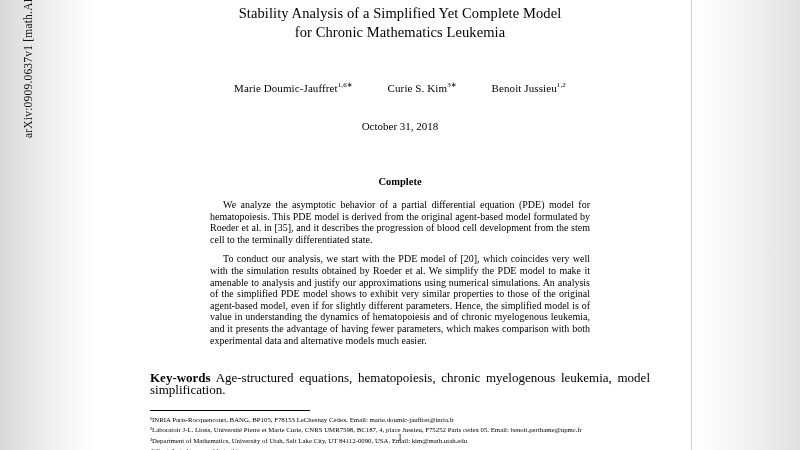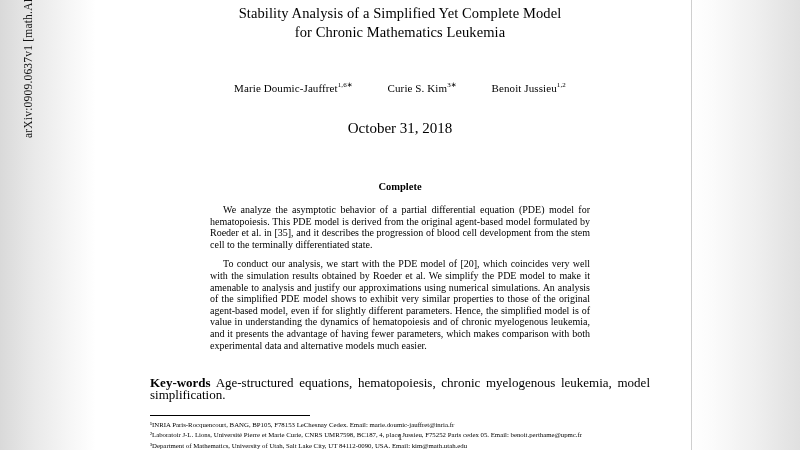--- a/index.html
+++ b/index.html
@@ -85,21 +85,21 @@
     margin: 0 16px;
   }
   sup {
     font-size: 7px;
     vertical-align: super;
     line-height: 0;
   }
 
   .date {
     text-align: center;
-    font-size: 15px;
+    font-size: 11px;
     margin-top: 26px;
   }
 
   .abstract-head {
     text-align: center;
     font-size: 10.5px;
     font-weight: bold;
     margin-top: 44px;
   }
 

